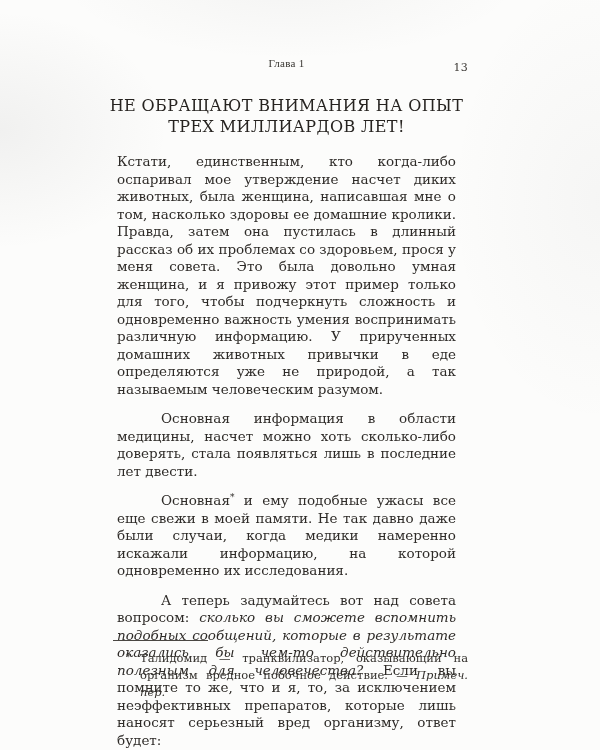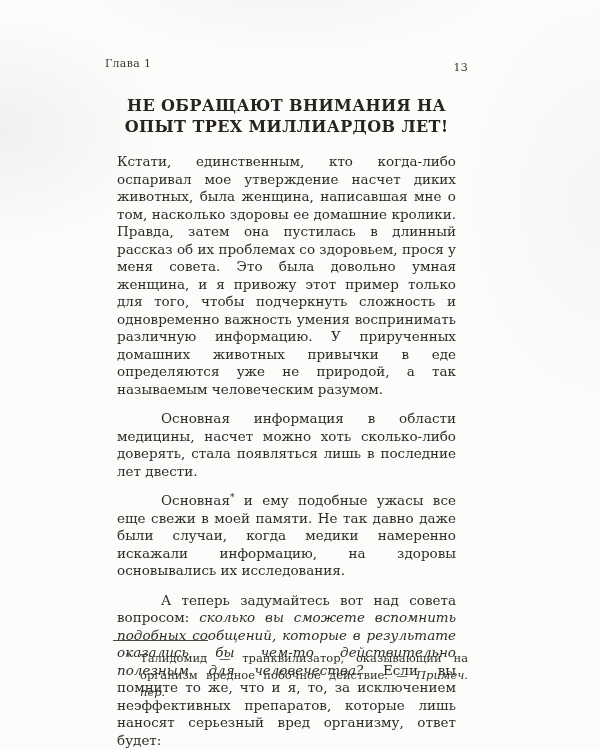--- a/index.html
+++ b/index.html
@@ -30,35 +30,37 @@
   .running-head {
     position: relative;
     height: 14px;
     font-size: 11px;
     letter-spacing: 0.3px;
     margin-bottom: 24px;
     color: #3a3733;
   }
   .running-head .chapter {
     display: block;
+    text-align: center;
+    font-family: Liberation Serif, serif;
   }
   .running-head .pagenum {
     position: absolute;
     right: 0;
     top: 4px;
   }
   .intro {
     margin: 0 0 20px 0;
     font-size: 13.5px;
     line-height: 17px;
   }
   .heading {
     margin: 0 0 16px 0;
     font-size: 16px;
-    font-weight: bold;
+    font-weight: normal;
     letter-spacing: 0.4px;
     text-align: center;
     line-height: 21px;
     color: #262320;
   }
   .body {
     margin: 12px;
     font-size: 13.5px;
     line-height: 17.5px;
     text-align: justify;
@@ -118,21 +120,21 @@
       <span class="pagenum">13</span>
     </div>
 
 
     <h1 class="heading">НЕ ОБРАЩАЮТ ВНИМАНИЯ НА ОПЫТ ТРЕХ МИЛЛИАРДОВ ЛЕТ!</h1>
 
     <p class="body">Кстати, единственным, кто когда-либо оспаривал мое утверждение насчет диких животных, была женщина, написавшая мне о том, насколько здоровы ее домашние кролики. Правда, затем она пустилась в длинный рассказ об их проблемах со здоровьем, прося у меня совета. Это была довольно умная женщина, и я привожу этот пример только для того, чтобы подчеркнуть сложность и одновременно важность умения воспринимать различную информацию. У прирученных домашних животных привычки в еде определяются уже не природой, а так называемым человеческим разумом.</p>
 
     <p class="body indent">Основная информация в области медицины, насчет можно хоть сколько-либо доверять, стала появляться лишь в последние лет двести.</p>
 
-    <p class="body indent"><span>Основная</span><sup>*</sup><span> и ему подобные ужасы все еще свежи в моей памяти. Не так давно даже были случаи, когда медики намеренно искажали информацию, на здоровы основывались их исследования.</span></p>
+    <p class="body indent"><span>Основная</span><sup>*</sup><span> и ему подобные ужасы все еще свежи в моей памяти. Не так давно даже были случаи, когда медики намеренно искажали информацию, на которой одновременно их исследования.</span></p>
 
     <p class="body indent"><span>А теперь задумайтесь вот над совета вопросом: </span><em>сколько вы сможете вспомнить подобных сообщений, которые в результате оказались бы чем-то действительно полезным для человечества?</em><span> Если вы помните то же, что и я, то, за исключением неэффективных препаратов, которые лишь наносят серьезный вред организму, ответ будет:</span></p>
 
     <p class="answer">НИСКОЛЬКО!</p>
   </div>
 
   <div class="footnote">
     <div class="fn-rule"></div>
     <div class="fn-text"><sup class="fn-marker">*</sup><span>Талидомид — транквилизатор, оказывающий на организм вредное побочное действие. — </span><em>Примеч. пер.</em></div>
   </div>

